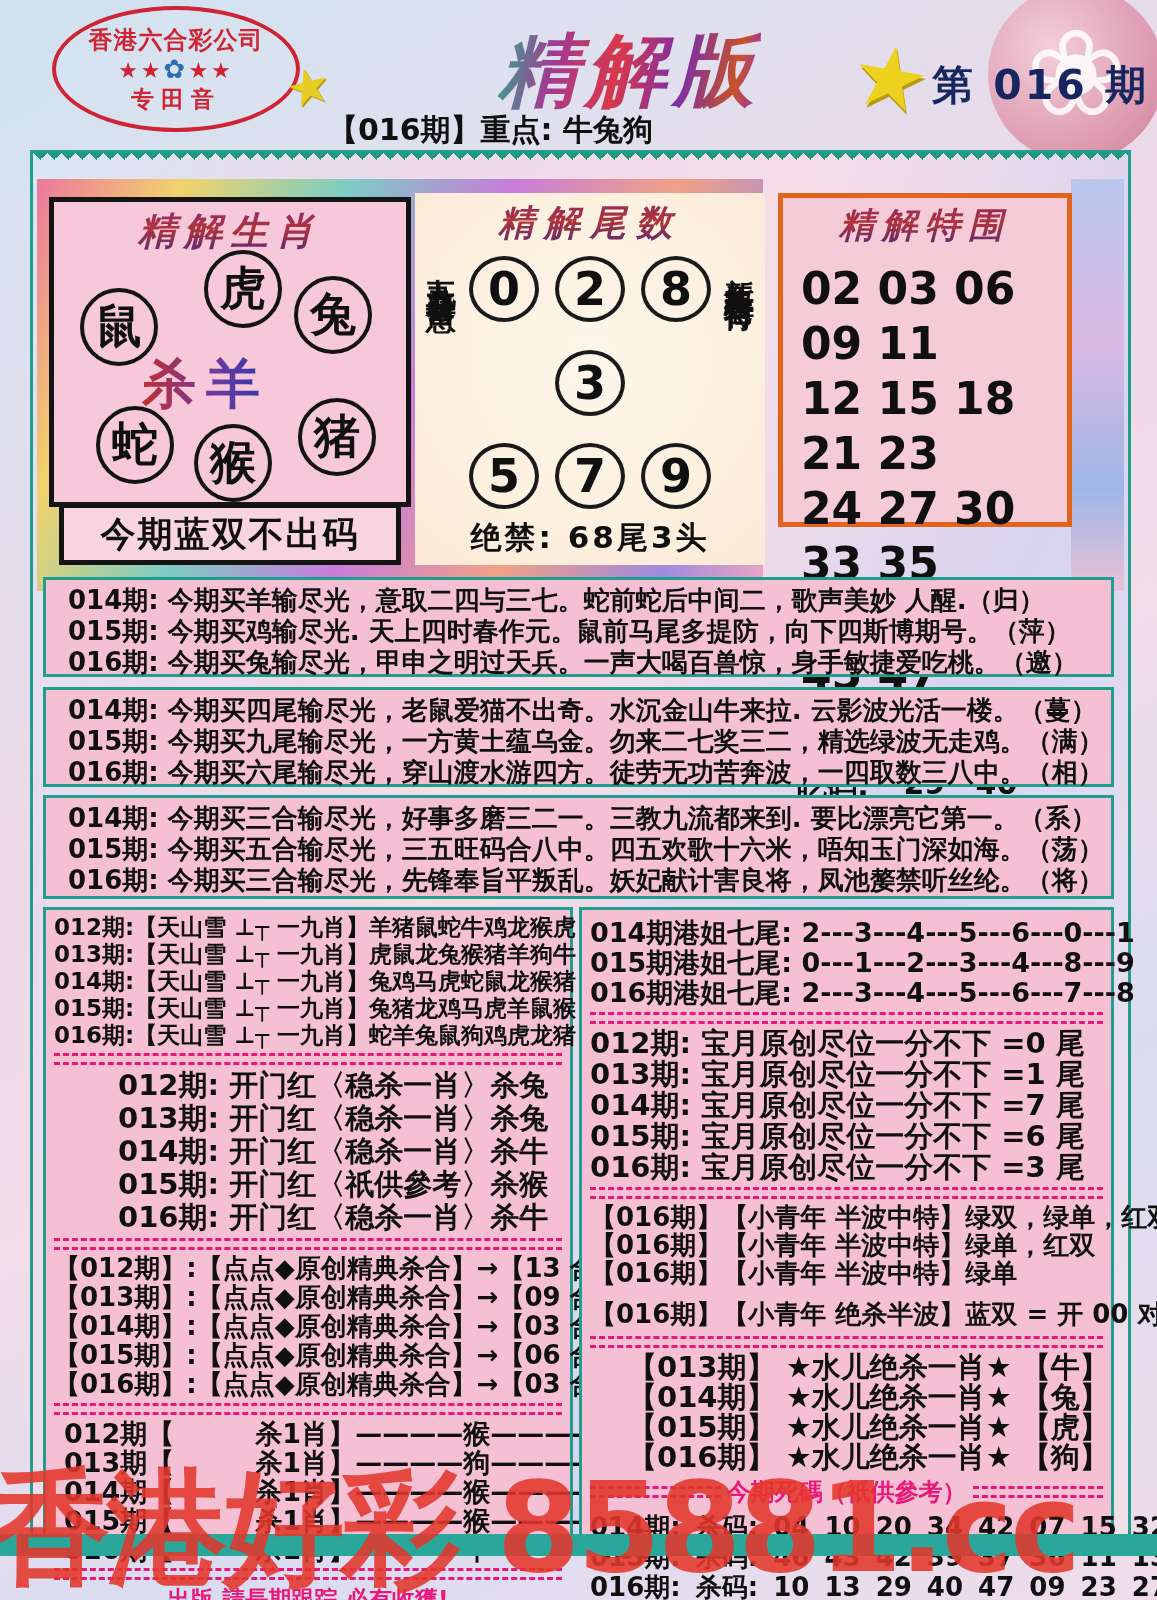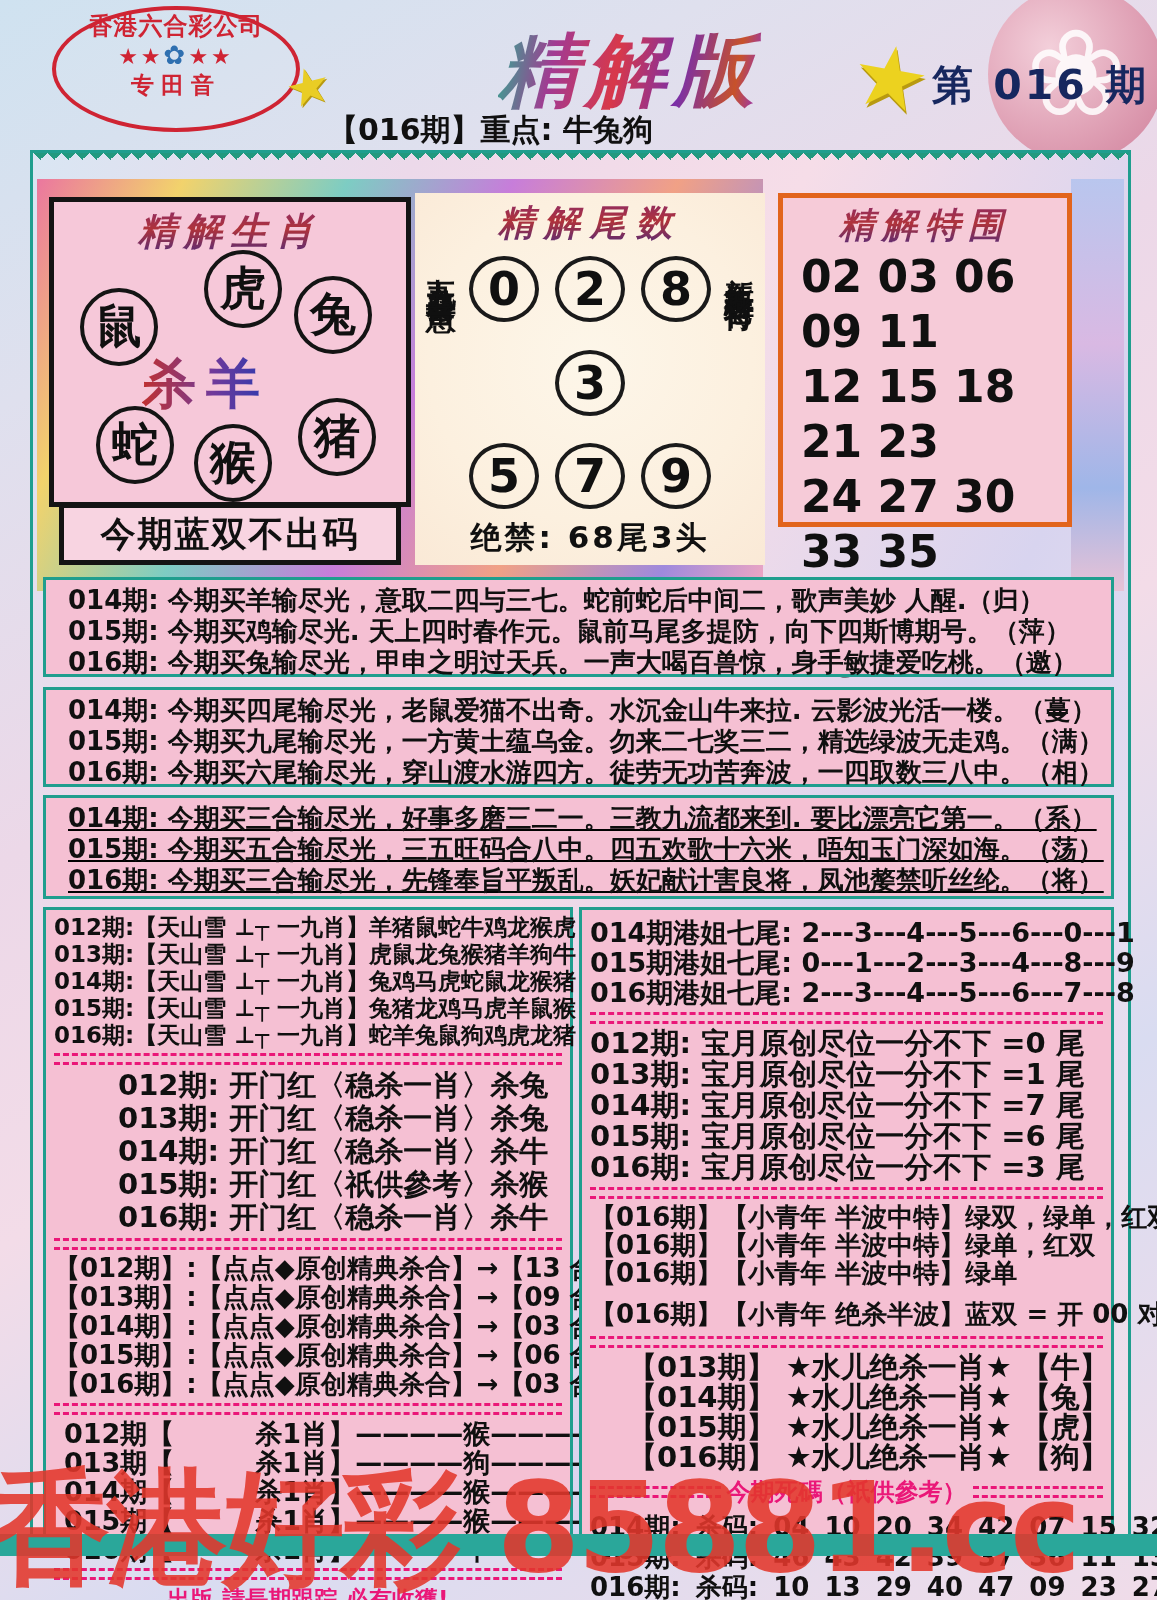--- a/index.html
+++ b/index.html
@@ -3,21 +3,21 @@
 <meta charset="utf-8">
 <style>
   html,body{margin:0;padding:0;}
   body{font-family:"DejaVu Sans",sans-serif;}
   #page{position:relative;width:1157px;height:1600px;overflow:hidden;
     background:linear-gradient(150deg,#cfe2f0 0%,#dfe0ee 18%,#ecd8e8 38%,#f3dce8 55%,#d9dcf1 75%,#f0dce9 100%);}
   .abs{position:absolute;}
 
   
   .logo{left:52px;top:6px;width:240px;height:118px;border:4px solid #cf2433;border-radius:50%;
-    display:flex;flex-direction:column;align-items:center;gap:1px;color:#cf2433;background:rgba(255,255,255,0.06);}
+    display:flex;flex-direction:column;align-items:center;justify-content:center;gap:1px;color:#cf2433;background:rgba(255,255,255,0.06);}
   .logo-line1{font-size:24px;font-weight:900;letter-spacing:1px;}
   .logo-stars{font-size:22px;line-height:24px;letter-spacing:3px;}
   .logo-flower{color:#2e6fb0;font-size:26px;}
   .logo-line2{font-size:23px;font-weight:900;letter-spacing:7px;}
   .star-small{left:286px;top:58px;font-size:50px;color:#e9cd25;transform:rotate(-14deg);text-shadow:1px 2px 0 #b89a10;}
   .main-title{left:498px;top:18px;font-size:80px;font-weight:900;letter-spacing:8px;font-style:italic;
     background:linear-gradient(100deg,#2fae92 0%,#a23a92 22%,#d8384a 45%,#7a2fa8 68%,#c7522a 88%,#8a2be2 100%);
     -webkit-background-clip:text;background-clip:text;color:transparent;text-shadow:none;}
   .star-big{left:852px;top:28px;font-size:86px;color:#ecd21f;transform:rotate(10deg);text-shadow:2px 3px 0 #b89a10;}
   .emblem{left:988px;top:-14px;width:176px;height:176px;border-radius:50%;
@@ -60,21 +60,21 @@
     letter-spacing:4px;line-height:40px;display:flex;align-items:center;}
   .tcenter{flex:1;display:flex;flex-direction:column;justify-content:space-between;padding:2px 8px;}
   .trow{display:flex;justify-content:space-between;}
   .trow-mid{display:flex;justify-content:center;}
   .ncircle{width:62px;height:58px;border:4px solid #1a1a1a;border-radius:50%;display:flex;align-items:center;justify-content:center;
     font-size:46px;font-weight:900;color:#101010;}
   .tbottom{text-align:center;font-size:31px;font-weight:900;color:#101010;letter-spacing:3px;padding:6px 0 2px 0;}
 
   
   .spanel{left:745px;top:40px;width:294px;height:334px;border:5px solid #e2641c;background:#f6cbd8;
-    display:flex;flex-direction:column;box-sizing:border-box;padding:4px 0;}
+    display:flex;flex-direction:column;box-sizing:border-box;padding:4px 0;gap:12px;}
   .spanel-title{text-align:center;font-size:35px;letter-spacing:8px;}
   .srow{display:flex;justify-content:space-between;padding:0 18px;font-size:44px;font-weight:900;color:#101010;line-height:55px;}
   .sspacer{flex:1;}
   .eat-row{display:flex;align-items:center;gap:30px;padding:0 14px 6px 14px;font-size:30px;font-weight:900;color:#101010;}
   .eat-nums{word-spacing:20px;}
 
   
   .vblock{left:10px;width:1071px;border:3px solid #1f9e8e;background:#f5c0d3;padding:5px 22px;box-sizing:border-box;}
   .vrow{font-size:26px;font-weight:900;color:#101010;line-height:31px;white-space:nowrap;}
 
@@ -185,21 +185,21 @@
     <div class="vrow">014期: 今期买羊输尽光，意取二四与三七。蛇前蛇后中间二，歌声美妙 人醒.（归）</div>
         <div class="vrow">015期: 今期买鸡输尽光. 天上四时春作元。鼠前马尾多提防，向下四斯博期号。（萍）</div>
         <div class="vrow">016期: 今期买兔输尽光，甲申之明过天兵。一声大喝百兽惊，身手敏捷爱吃桃。（邀）</div>
       </div>
     <div class="abs vblock" style="top:534px;height:100px;">
 
     <div class="vrow">014期: 今期买四尾输尽光，老鼠爱猫不出奇。水沉金山牛来拉. 云影波光活一楼。（蔓）</div>
         <div class="vrow">015期: 今期买九尾输尽光，一方黄土蕴乌金。勿来二七奖三二，精选绿波无走鸡。（满）</div>
         <div class="vrow">016期: 今期买六尾输尽光，穿山渡水游四方。徒劳无功苦奔波，一四取数三八中。（相）</div>
       </div>
-    <div class="abs vblock" style="top:642px;height:104px;text-decoration:underline;">
+    <div class="abs vblock" style="top:642px;height:104px;">
 
     <div class="vrow">014期: 今期买三合输尽光，好事多磨三二一。三教九流都来到. 要比漂亮它第一。（系）</div>
         <div class="vrow">015期: 今期买五合输尽光，三五旺码合八中。四五欢歌十六米，唔知玉门深如海。（荡）</div>
         <div class="vrow">016期: 今期买三合输尽光，先锋奉旨平叛乱。妖妃献计害良将，凤池嫠禁听丝纶。（将）</div>
       </div>
 
     <div class="abs lcol">
       <div>
 
       <div class="row24">012期:【天山雪 ⊥┬ 一九肖】羊猪鼠蛇牛鸡龙猴虎</div>

